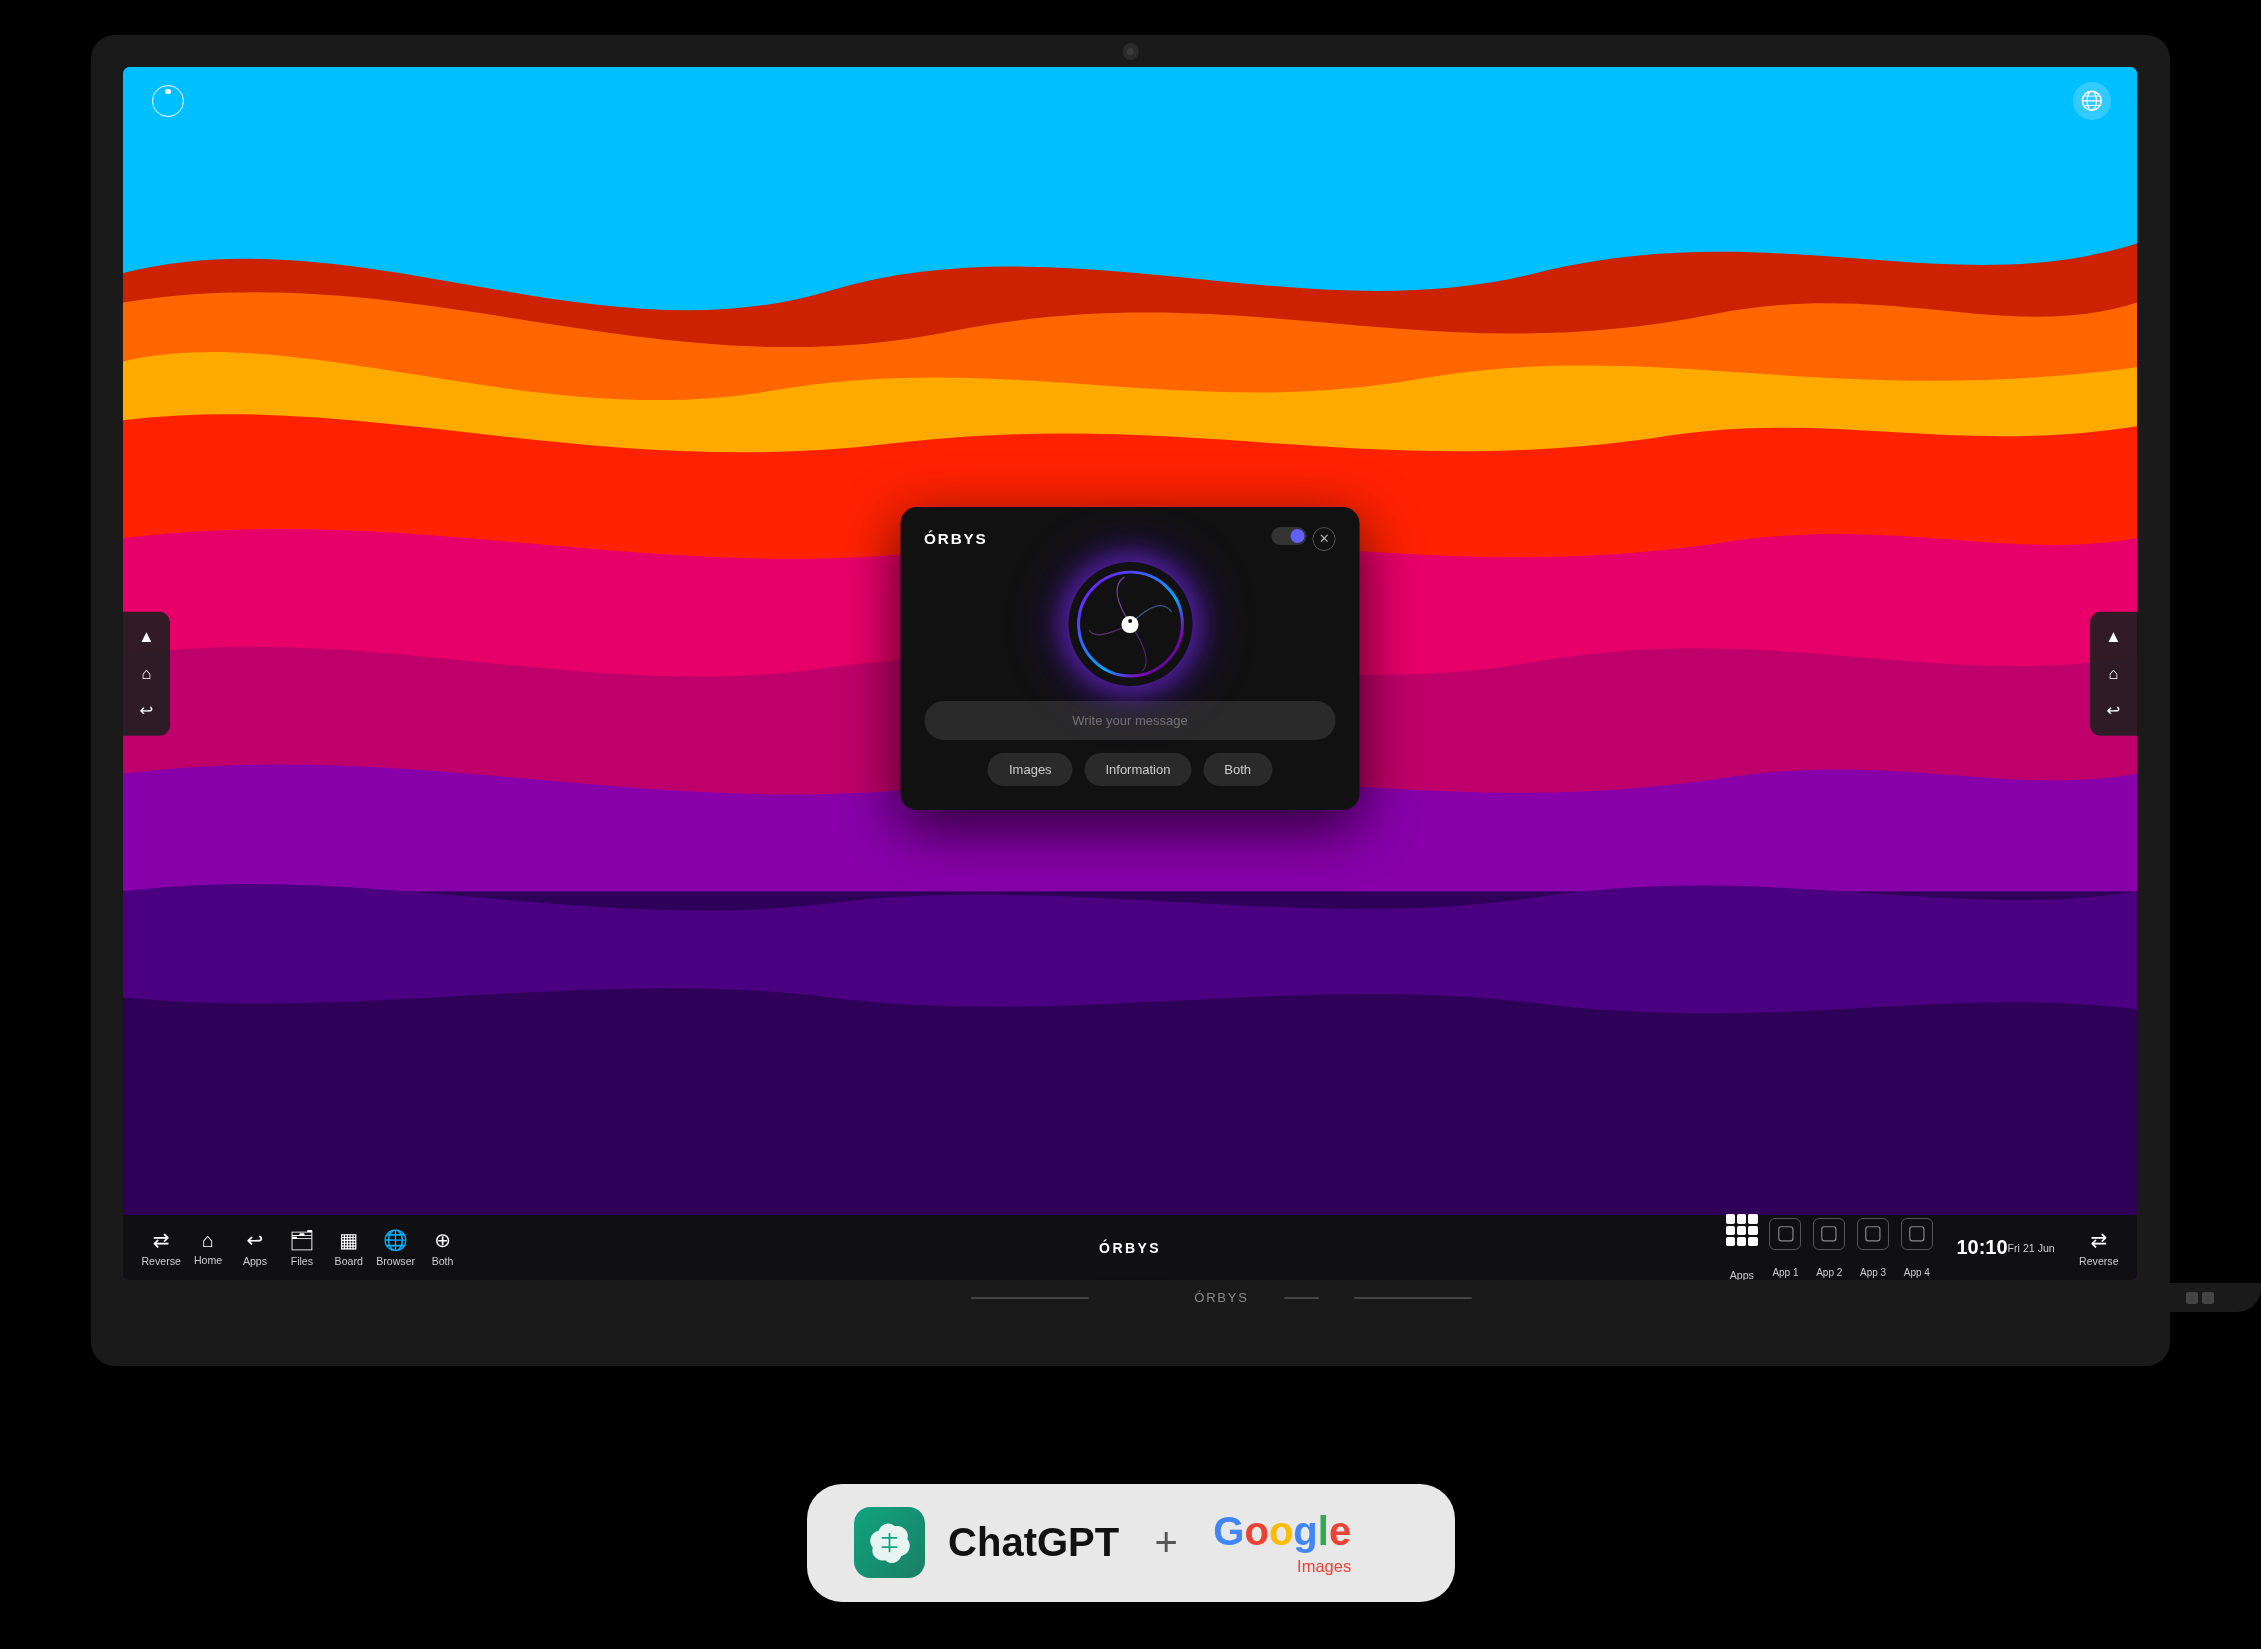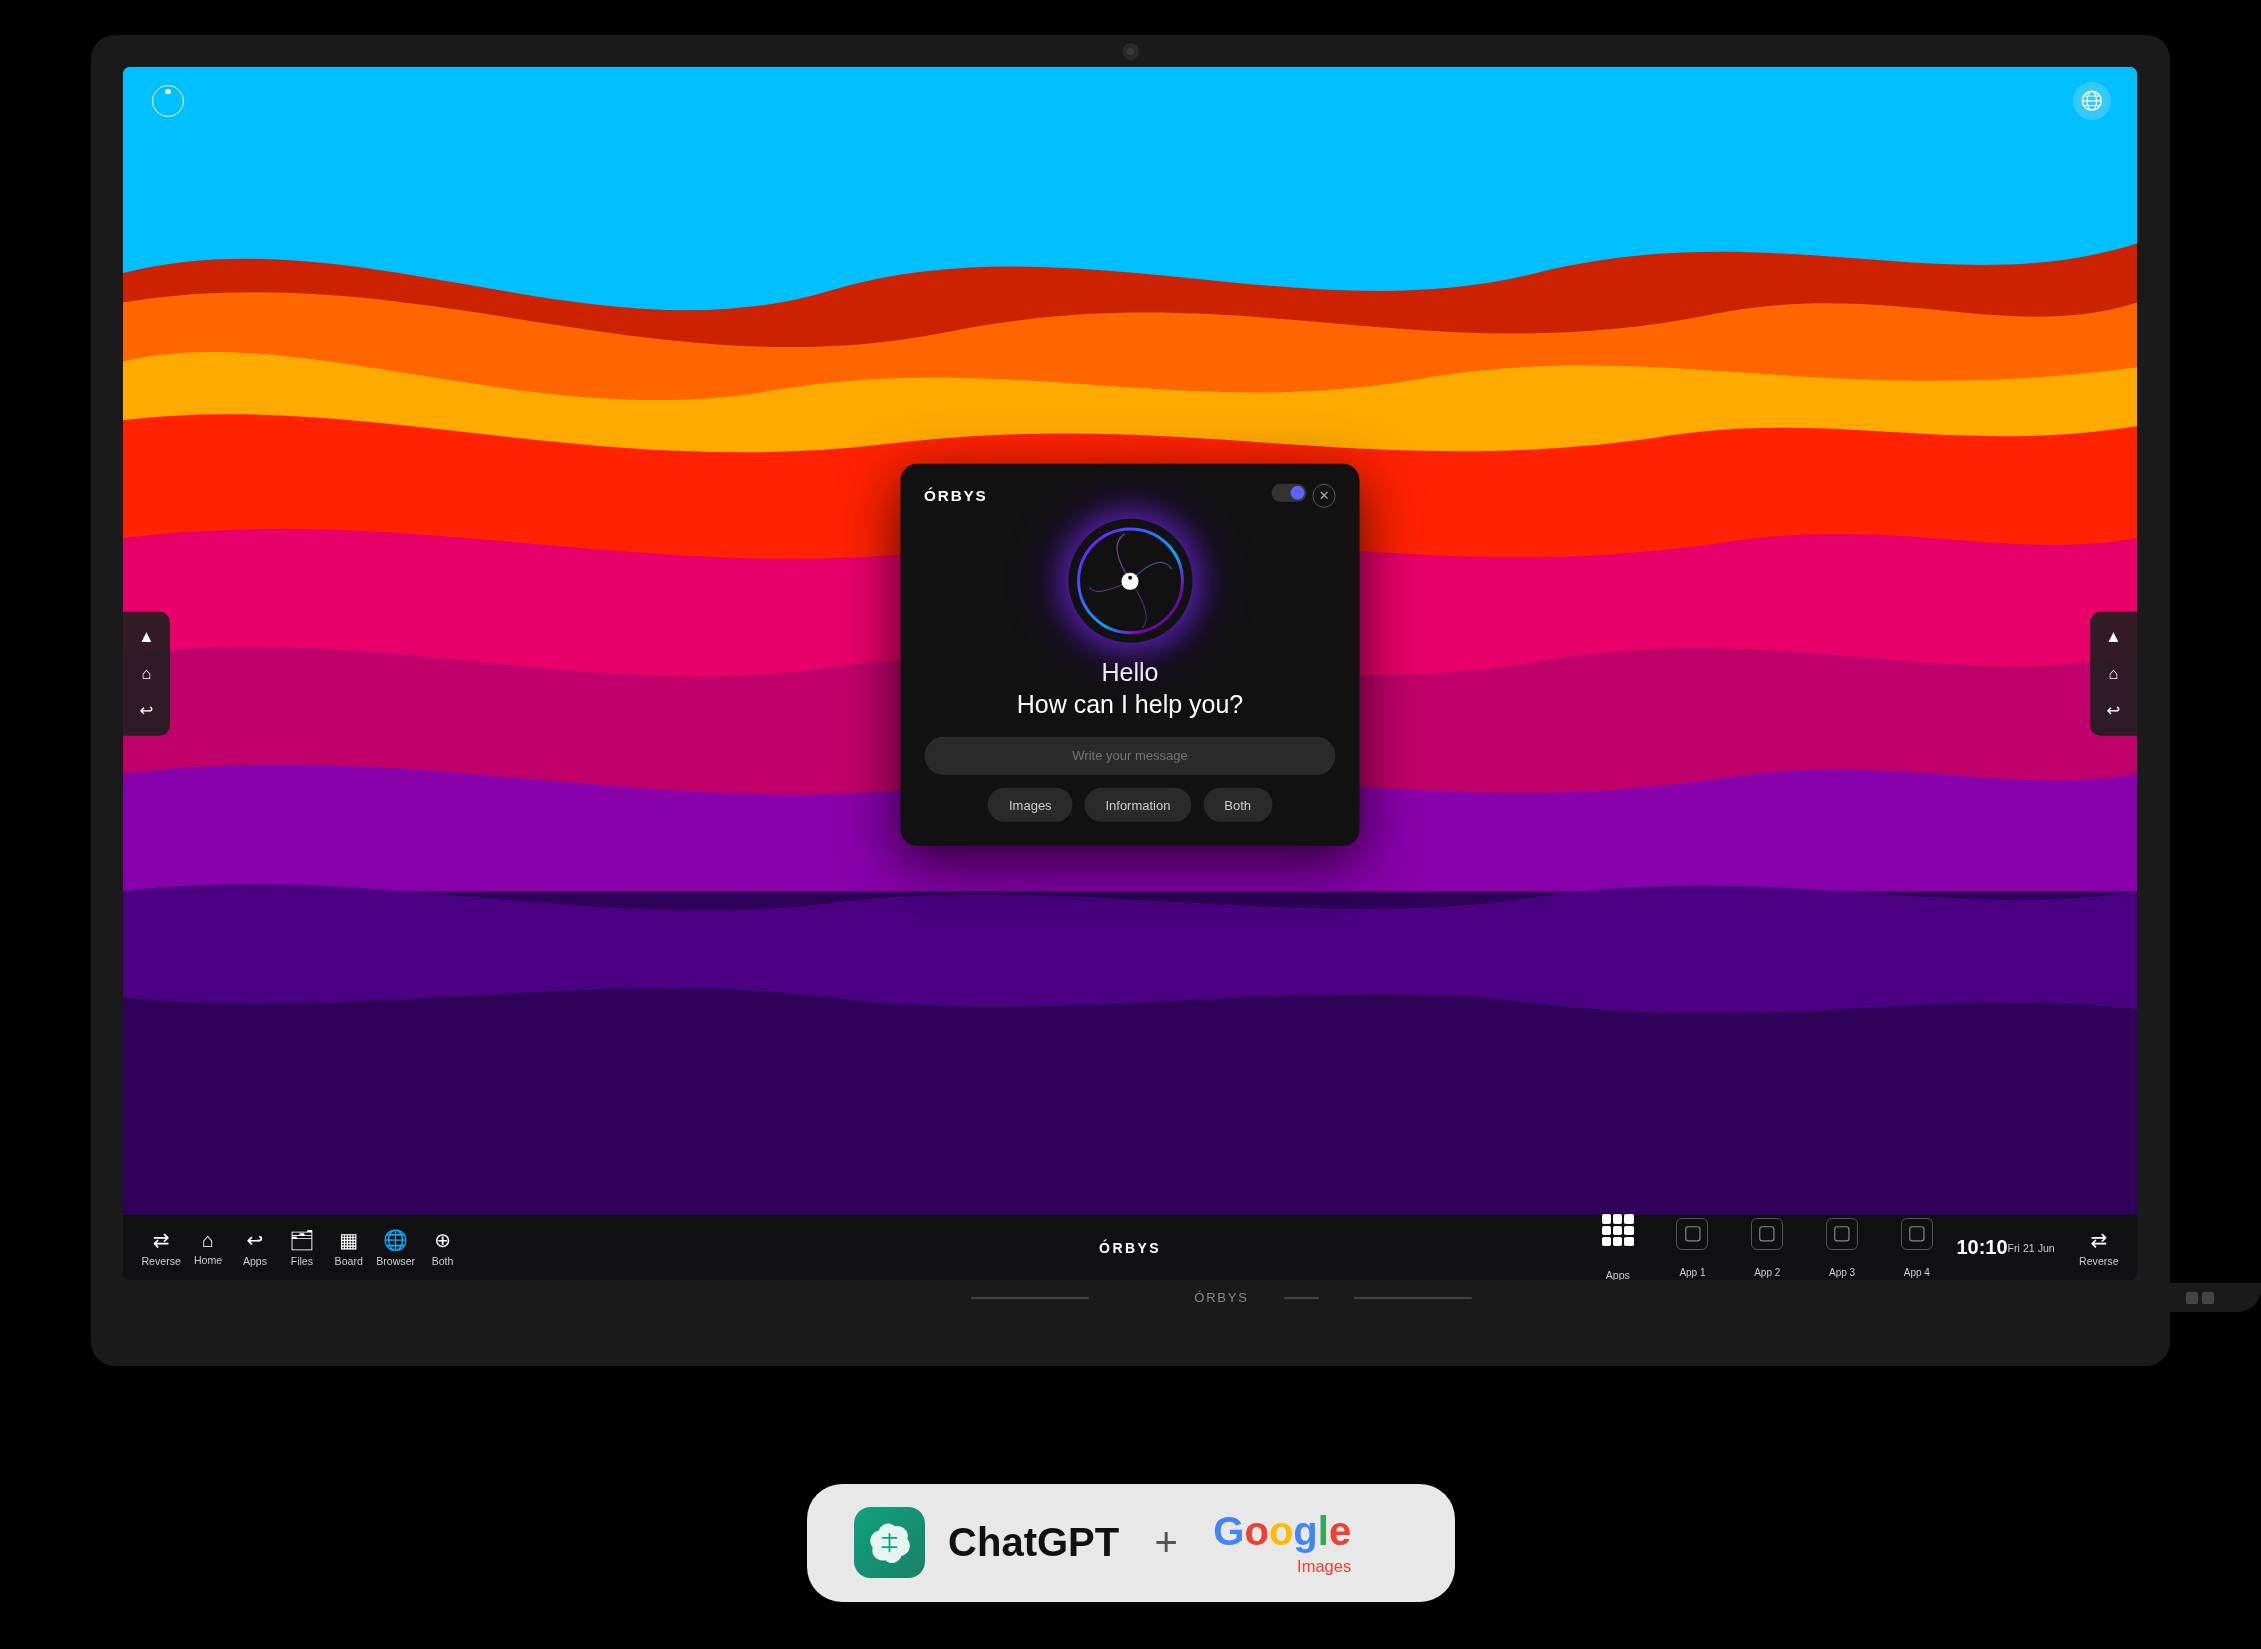--- a/index.html
+++ b/index.html
@@ -389,21 +389,20 @@
       font-size: 10.6px;
       color: #ccc;
     }
 
     .taskbar-app-btn {
       display: flex;
       flex-direction: column;
       align-items: center;
       gap: 17px;
       cursor: pointer;
-      margin-left: 31px;
     }
     .taskbar-app-btn .app-icon {
       width: 32px;
       height: 32px;
       border: 1.2px solid #555;
       border-radius: 5.9px;
       display: flex;
       align-items: center;
       justify-content: center;
     }
@@ -626,24 +625,20 @@
 
             <path d="M100,100 Q60,40 90,20" stroke="rgba(180,100,255,0.6)" stroke-width="2" fill="none"></path>
             <path d="M100,100 Q150,50 170,80" stroke="rgba(100,150,255,0.5)" stroke-width="2" fill="none"></path>
             <path d="M100,100 Q140,160 120,180" stroke="rgba(150,80,255,0.4)" stroke-width="2" fill="none"></path>
             <path d="M100,100 Q40,130 30,110" stroke="rgba(200,100,255,0.4)" stroke-width="2" fill="none"></path>
           </svg>
           <div class="ai-inner-dot"></div>
         </div>
       </div>
 
-      <div class="dialog-greeting">
-        <div class="hello">Hello</div>
-        <div class="how-can">How can I help you?</div>
-      </div>
 
       <div class="message-input-container">
         <input class="message-input" type="text" placeholder="Write your message" style="">
       </div>
 
       <div class="quick-actions">
         <button class="quick-btn">Images</button>
         <button class="quick-btn">Information</button>
         <button class="quick-btn">Both</button>
       </div>

